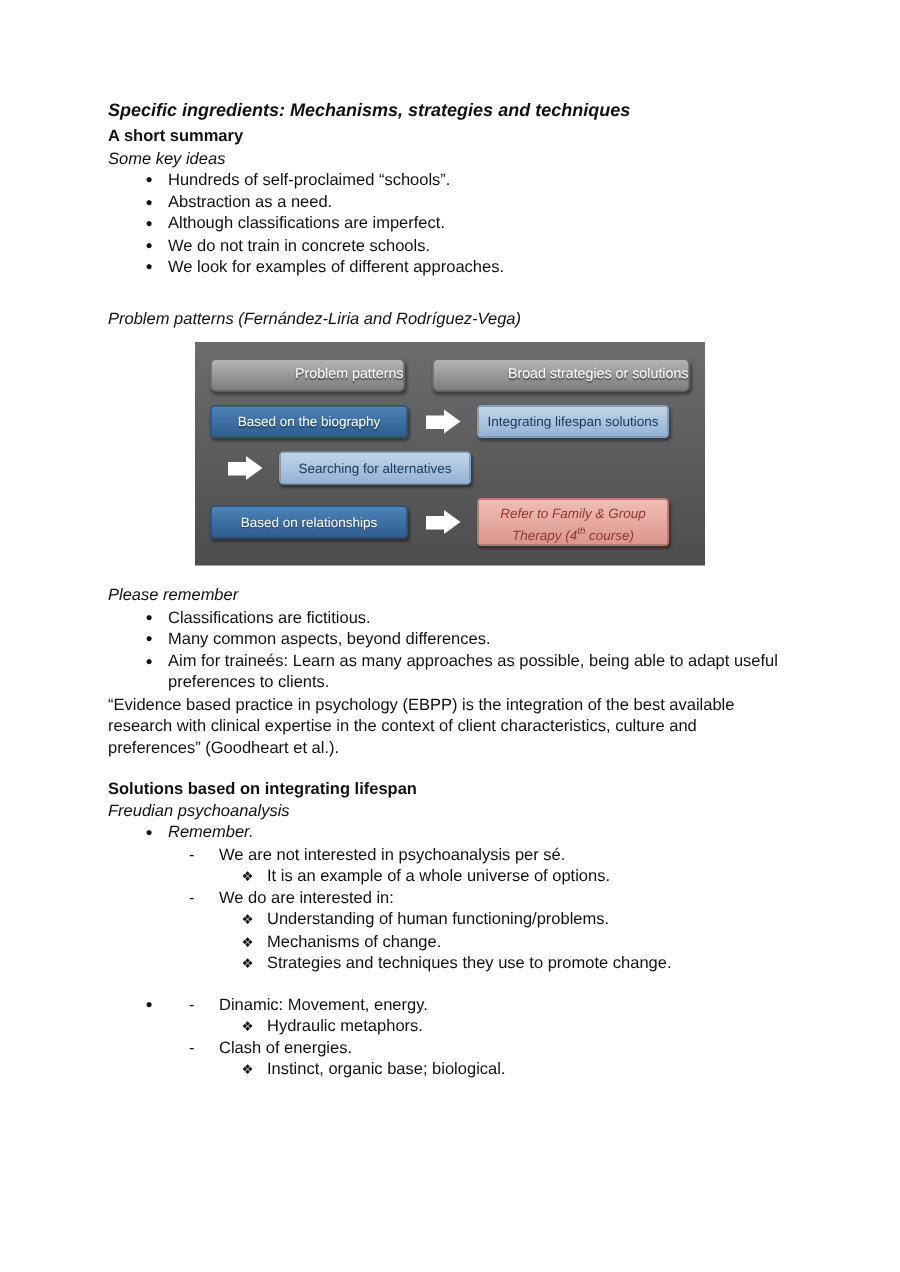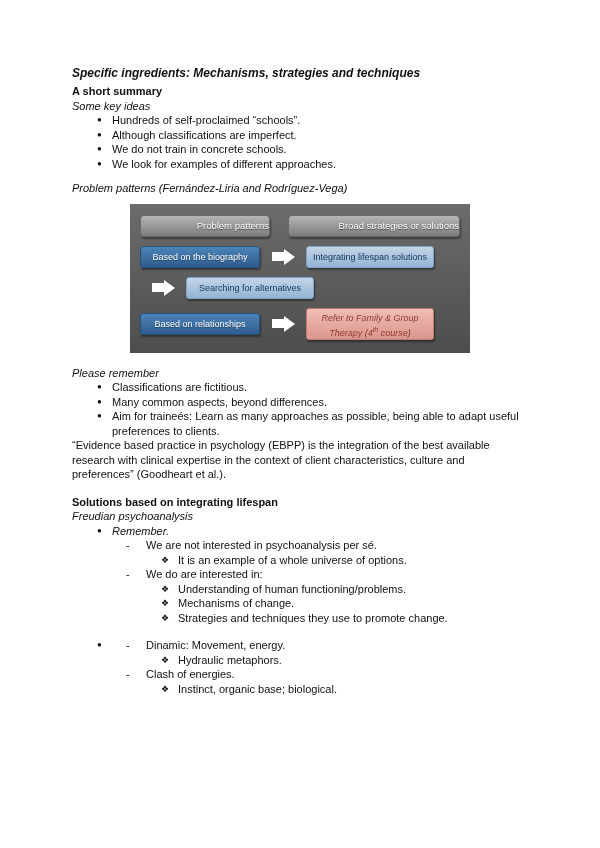--- a/index.html
+++ b/index.html
@@ -18,41 +18,41 @@
   .italic { font-style: italic; }
 
   ul { list-style: none; }
   .l1 > li { position: relative; padding-left: 40px; }
   .l1 > li::before { content: "●"; position: absolute; left: 25px; top: 0; font-size: 8px; line-height: 14.5px; }
   .l2 > li { position: relative; padding-left: 34px; }
   .l2 > li::before { content: "-"; position: absolute; left: 14px; top: 0; }
   .l3 > li { position: relative; padding-left: 32px; }
   .l3 > li::before { content: "❖"; position: absolute; left: 15px; top: 0; font-size: 9px; line-height: 14.5px; }
 
-  .caption { margin-top: 10px; }
+  .caption { margin-top: 20px; }
 
   
   .diagram {
     width: 340px; margin: 8px 0 0 58px;
     background: linear-gradient(180deg, #6c6c6c, #4d4d4d);
     padding: 11px 10px 13px 10px;
   }
   .drow { display: flex; align-items: center; margin-top: 9px; }
   .drow:first-child { margin-top: 0; }
   .hrow { margin-bottom: 3px; }
   .hdr {
     height: 22px; line-height: 20px; text-align: right; color: #fff; font-size: 9.5px;
     border-radius: 4px; background: linear-gradient(180deg, #b5b5b5, #7d7d7d);
     border: 1px solid #6b6b6b; box-shadow: 1px 2px 2px rgba(0,0,0,0.4);
     text-shadow: 0 1px 1px rgba(0,0,0,0.55);
   }
   .lhdr { width: 130px; }
   .rhdr { width: 172px; margin-left: auto; }
   .lbox {
-    width: 120px; height: 22px; line-height: 20px; text-align: center;
+    width: 132px; height: 22px; line-height: 20px; text-align: center;
     color: #fff; font-size: 9px; border-radius: 3px;
     background: linear-gradient(180deg, #4c83b8, #2e5d8e);
     border: 1px solid #27517d; box-shadow: 1px 2px 2px rgba(0,0,0,0.4);
     text-shadow: 0 1px 1px rgba(0,0,0,0.4);
   }
   .arrow { width: 46px; display: flex; justify-content: center; align-items: center; }
   .arrow .shaft { display: block; width: 12px; height: 9px; background: #fff; }
   .arrow .head { display: block; width: 0; height: 0; border-left: 11px solid #fff; border-top: 8px solid transparent; border-bottom: 8px solid transparent; }
   .rbox {
     width: 128px; height: 22px; line-height: 20px; text-align: center;
@@ -76,20 +76,21 @@
 <body>
 
 <div class="page">
 
   <div class="title">Specific ingredients: Mechanisms, strategies and techniques</div>
   <div class="h-bold">A short summary</div>
   <div class="h-italic">Some key ideas</div>
 
   <ul class="l1">
     <li>Hundreds of self-proclaimed “schools”.</li>
+    <li>Abstraction as a need.</li>
     <li>Although classifications are imperfect.</li>
     <li>We do not train in concrete schools.</li>
     <li>We look for examples of different approaches.</li>
   </ul>
 
   <div class="h-italic caption">Problem patterns (Fernández-Liria and Rodríguez-Vega)</div>
 
   <div class="diagram">
     <div class="drow hrow">
       <div class="hdr lhdr">Problem patterns</div>

